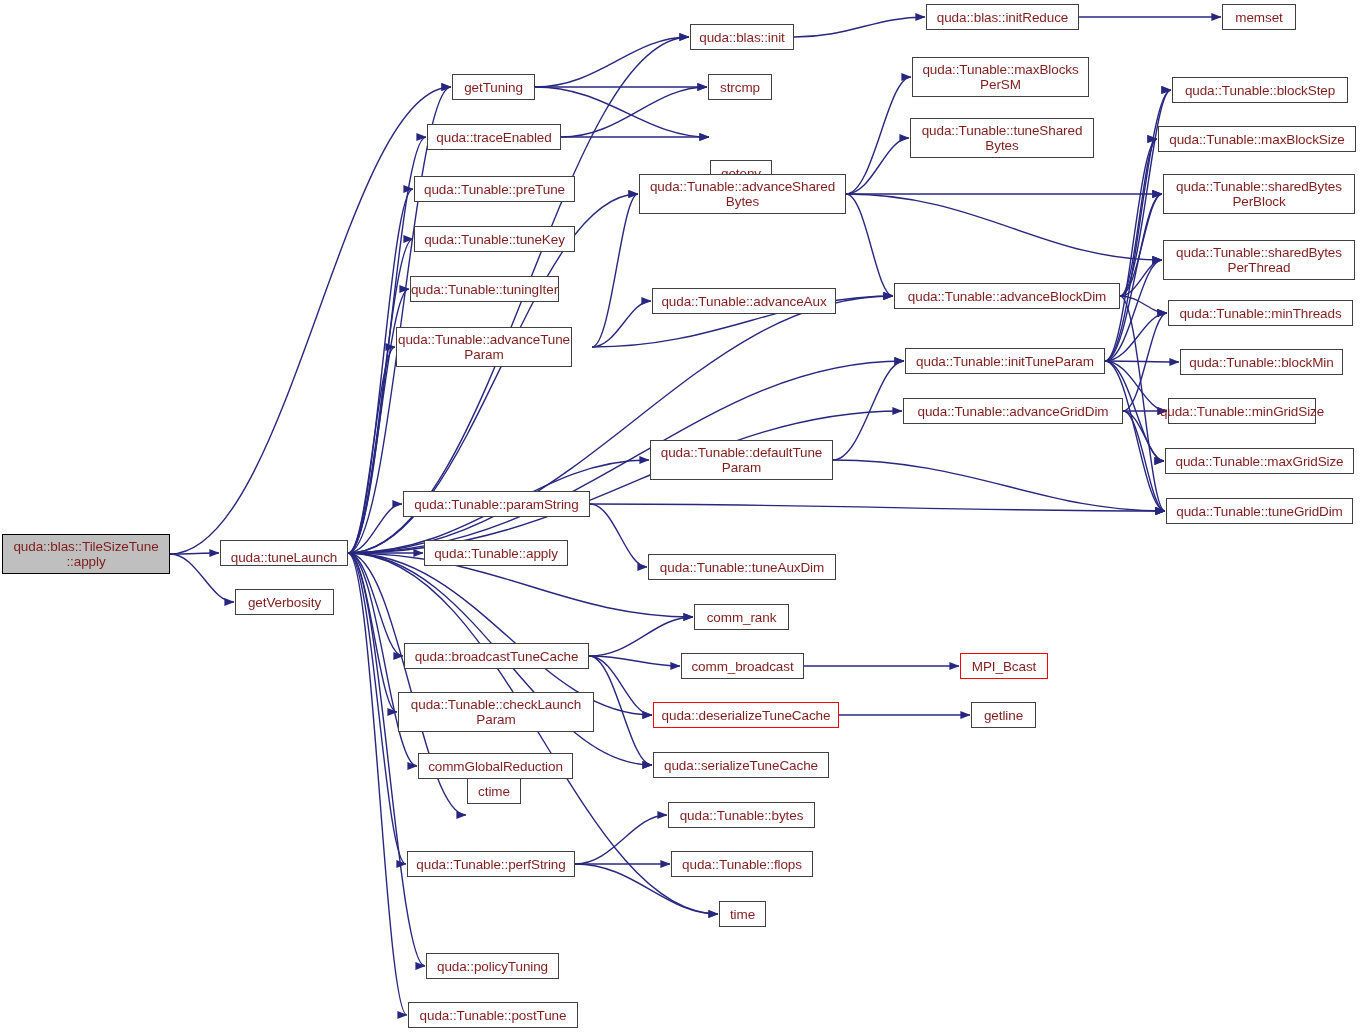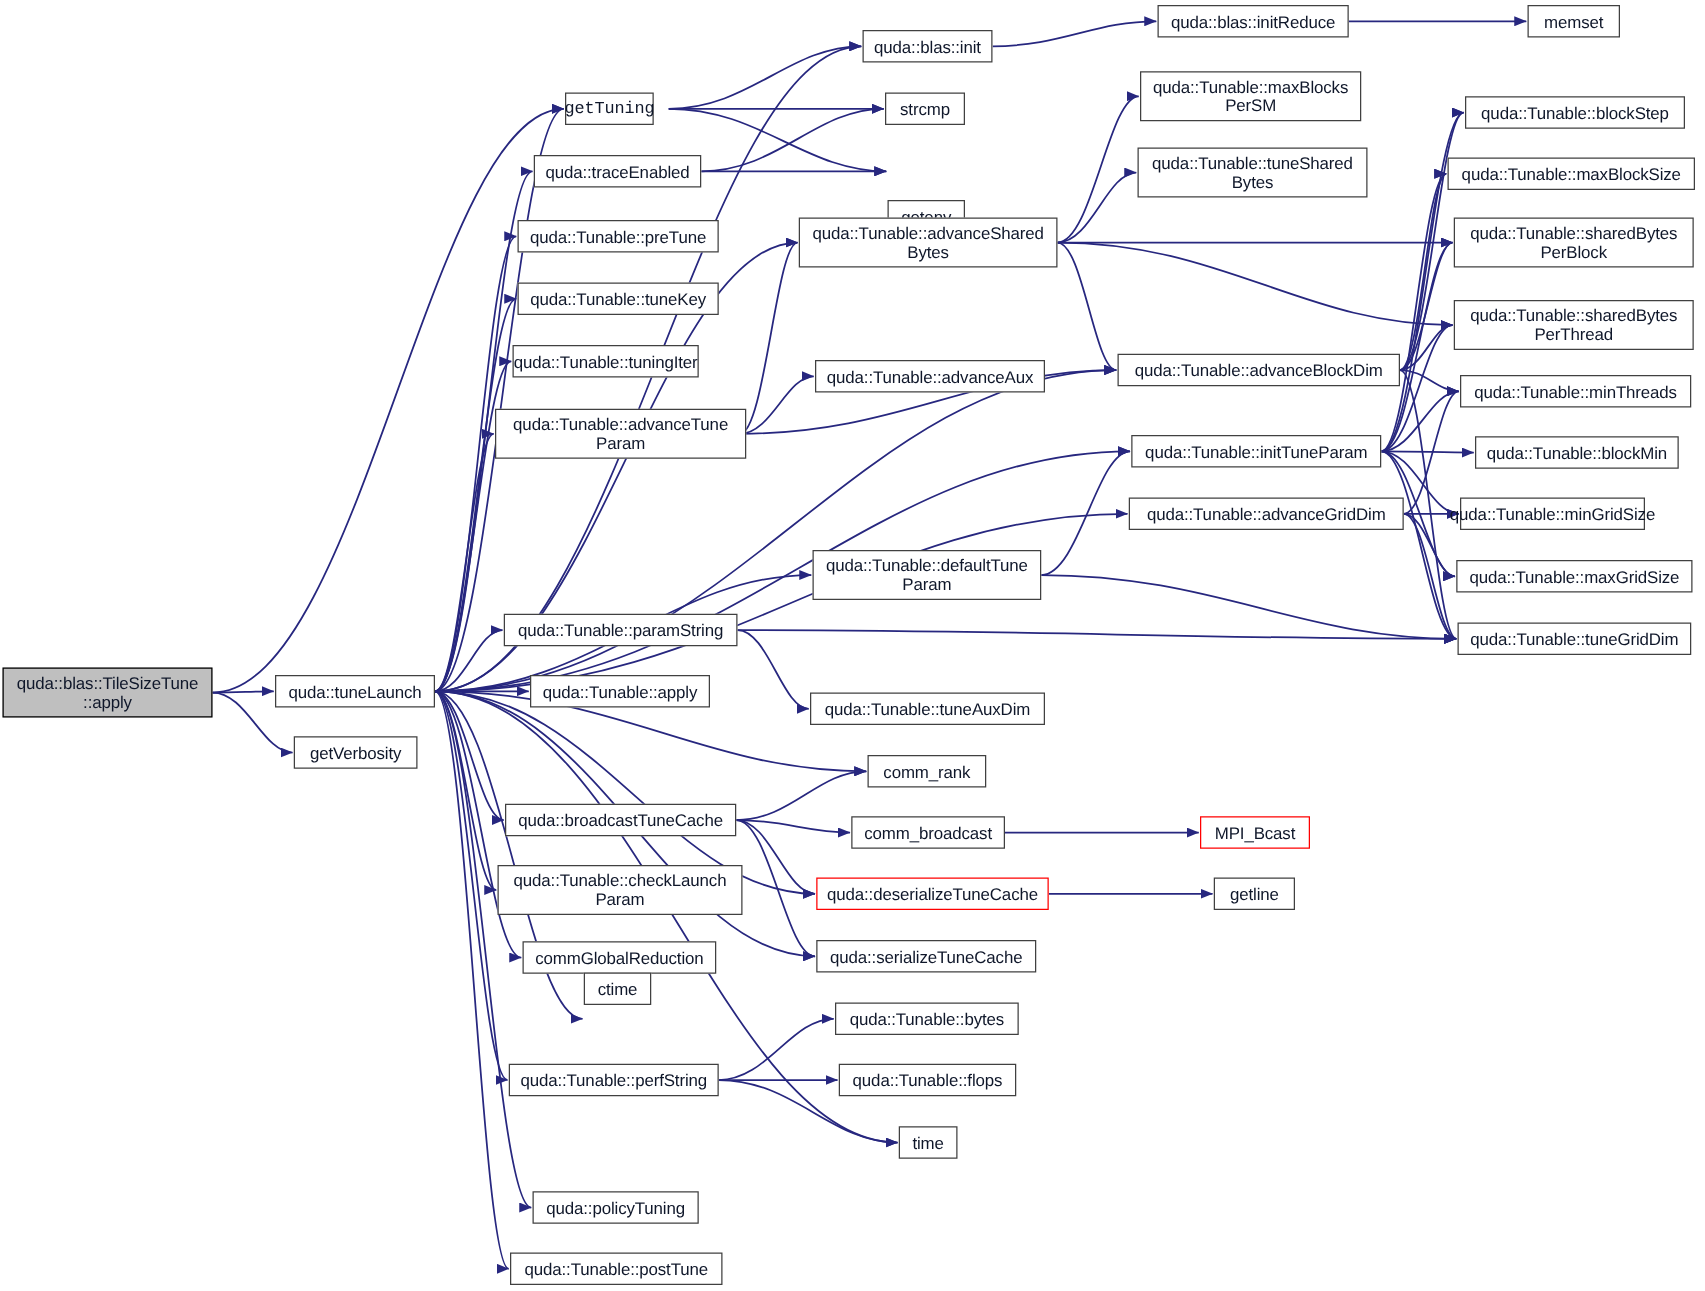--- a/index.html
+++ b/index.html
@@ -17,21 +17,21 @@
   }
   .node{
     position:absolute;
     box-sizing:border-box;
     display:flex;
     align-items:center;
     justify-content:center;
     text-align:center;
     background:#ffffff;
     border:1px solid #404040;
-    color:#0f172a;
+    color:#7f1d1d;
     font-size:13.5px;
     line-height:15px;
     letter-spacing:-0.1px;
     white-space:pre-line;
     z-index:5;
   }
   .node.root{
     background:#bfbfbf;
     border:1px solid #000000;
   }
@@ -123,33 +123,33 @@
         <path d="M 804,666 C 869.52,666 900.72,666 959,666" fill="none" stroke="#27277f" stroke-width="1.4" marker-end="url(#arrow)"></path>
         <path d="M 839,715 C 894.44,715 920.84,715 970,715" fill="none" stroke="#27277f" stroke-width="1.4" marker-end="url(#arrow)"></path>
         <path d="M 575,864 C 614.06,864 632.66,815 667,815" fill="none" stroke="#27277f" stroke-width="1.4" marker-end="url(#arrow)"></path>
         <path d="M 575,864 C 615.32,864 634.52,864 670,864" fill="none" stroke="#27277f" stroke-width="1.4" marker-end="url(#arrow)"></path>
         <path d="M 575,864 C 635.48,864 664.28,914 718,914" fill="none" stroke="#27277f" stroke-width="1.4" marker-end="url(#arrow)"></path>
       </g>
   </svg>
   <div id="node-layer">
       <div class="node root" style="left: 2px; top: 534px; width: 168px; height: 40px;"><span>quda::blas::TileSizeTune
 ::apply</span></div>
-      <div class="node" style="left: 220px; top: 540px; width: 128px; height: 26px;"><span>quda::tuneLaunch</span></div>
+      <div class="node" style="left: 220px; top: 540px; width: 128px; height: 26px; align-items: flex-end;"><span>quda::tuneLaunch</span></div>
       <div class="node" style="left: 235px; top: 589px; width: 99px; height: 26px;"><span>getVerbosity</span></div>
-      <div class="node" style="left: 452px; top: 74px; width: 71px; height: 26px; font-family: Liberation Mono, monospace;"><span>getTuning</span></div>
+      <div class="node" style="left: 452px; top: 74px; width: 83px; height: 26px;"><span>getTuning</span></div>
       <div class="node" style="left: 427px; top: 124px; width: 134px; height: 26px;"><span>quda::traceEnabled</span></div>
       <div class="node" style="left: 690px; top: 24px; width: 104px; height: 26px;"><span>quda::blas::init</span></div>
       <div class="node" style="left: 708px; top: 74px; width: 64px; height: 26px;"><span>strcmp</span></div>
       <div class="node" style="left: 710px; top: 124px; width: 62px; height: 26px; margin-top: 36px;"><span>getenv</span></div>
       <div class="node" style="left: 926px; top: 4px; width: 153px; height: 26px;"><span>quda::blas::initReduce</span></div>
       <div class="node" style="left: 1222px; top: 4px; width: 74px; height: 26px;"><span>memset</span></div>
       <div class="node" style="left: 414px; top: 176px; width: 161px; height: 26px;"><span>quda::Tunable::preTune</span></div>
       <div class="node" style="left: 414px; top: 226px; width: 161px; height: 26px;"><span>quda::Tunable::tuneKey</span></div>
       <div class="node" style="left: 410px; top: 276px; width: 149px; height: 26px;"><span>quda::Tunable::tuningIter</span></div>
-      <div class="node" style="left: 396px; top: 327px; width: 201px; height: 40px;"><span>quda::Tunable::advanceTune
+      <div class="node" style="left: 396px; top: 327px; width: 176px; height: 40px;"><span>quda::Tunable::advanceTune
 Param</span></div>
       <div class="node" style="left: 639px; top: 174px; width: 207px; height: 40px;"><span>quda::Tunable::advanceShared
 Bytes</span></div>
       <div class="node" style="left: 652px; top: 288px; width: 184px; height: 26px;"><span>quda::Tunable::advanceAux</span></div>
       <div class="node" style="left: 912px; top: 57px; width: 177px; height: 40px;"><span>quda::Tunable::maxBlocks
 PerSM</span></div>
       <div class="node" style="left: 910px; top: 118px; width: 184px; height: 40px;"><span>quda::Tunable::tuneShared
 Bytes</span></div>
       <div class="node" style="left: 894px; top: 283px; width: 226px; height: 26px;"><span>quda::Tunable::advanceBlockDim</span></div>
       <div class="node" style="left: 905px; top: 348px; width: 200px; height: 26px;"><span>quda::Tunable::initTuneParam</span></div>

